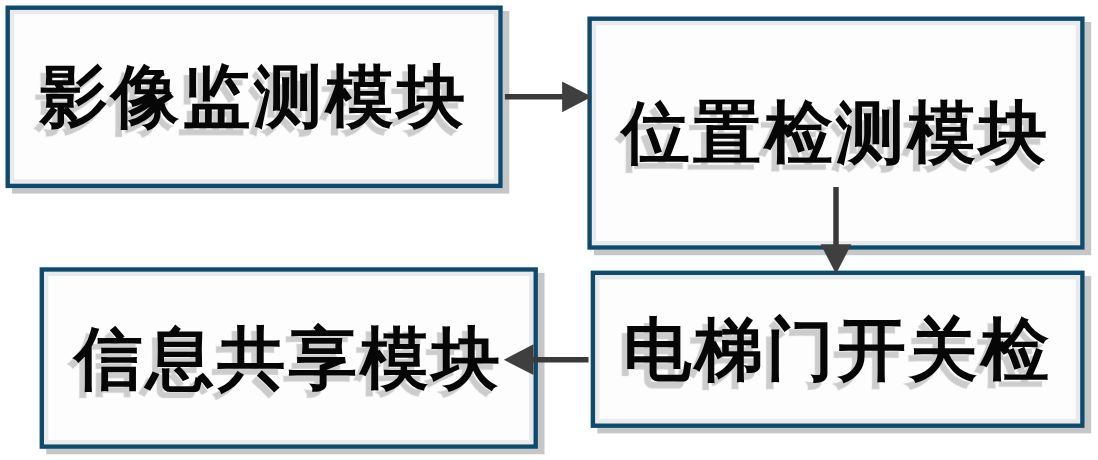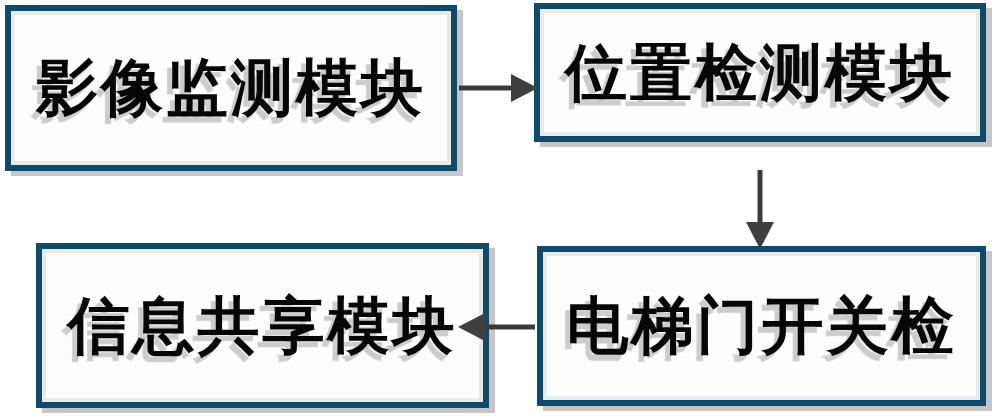--- a/index.html
+++ b/index.html
@@ -11,41 +11,41 @@
     position: relative;
     width: 998px;
     height: 418px;
     background: #ffffff;
     overflow: hidden;
     font-family: "DejaVu Serif", "Liberation Serif", serif;
   }
   .module-box {
     position: absolute;
     box-sizing: border-box;
-    border: 6px solid #0c4a6e;
+    border: 4px solid #0c4a6e;
     background: #fdfdfd;
     box-shadow: 6px 5px 0 0 #c6c6c6, inset 0 0 0 4px #eaeaea;
     display: flex;
     flex-direction: column;
     align-items: center;
     justify-content: center;
     text-align: center;
   }
   .module-label {
     font-size: 62px;
     font-weight: bold;
     color: #060606;
     line-height: 1.18;
     letter-spacing: 3px;
     white-space: nowrap;
     text-shadow: -5px 6px 1px #cccccc;
   }
   .box-a { left: 5px;   top: 5px;   width: 452px; height: 166px; }
-  .box-b { left: 534px; top: 3px;   width: 452px; height: 139px; }
-  .box-c { left: 537px; top: 246px; width: 449px; height: 160px; }
+  .box-b { left: 534px; top: 15px;   width: 452px; height: 212px; }
+  .box-c { left: 537px; top: 246px; width: 449px; height: 143px; }
   .box-d { left: 4px;   top: 243px; width: 453px; height: 165px; margin-left: 32px; }
   .arrows {
     position: absolute;
     left: 0;
     top: 0;
     pointer-events: none;
   }
   .arrows line {
     stroke: #3a3a3a;
     stroke-width: 5;

